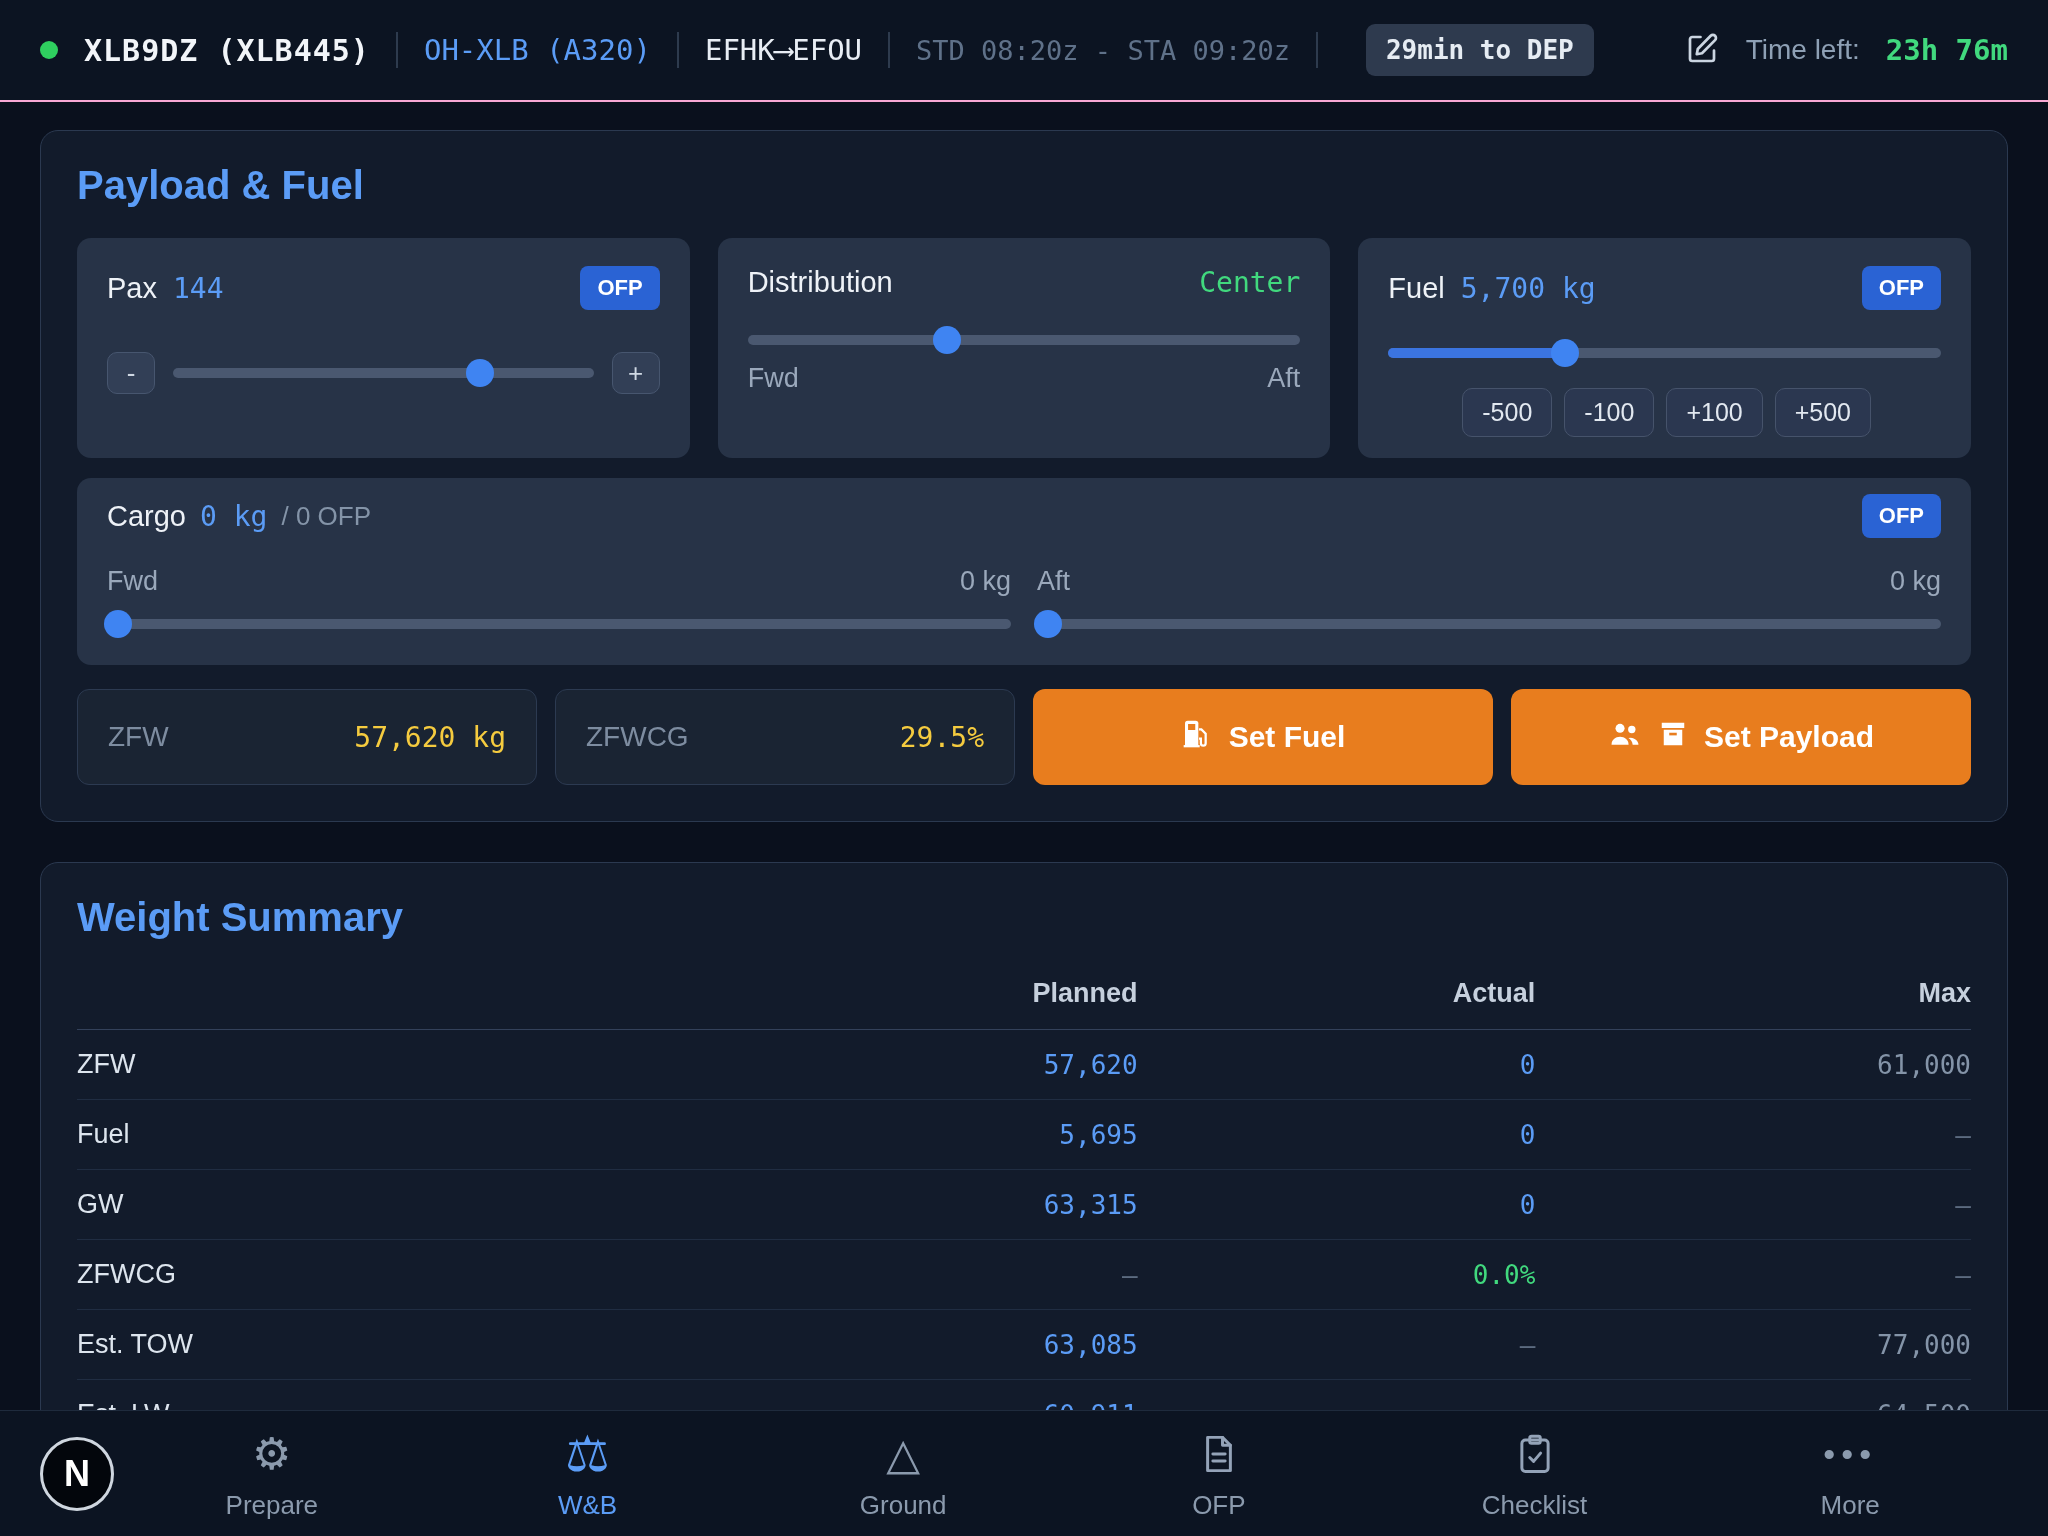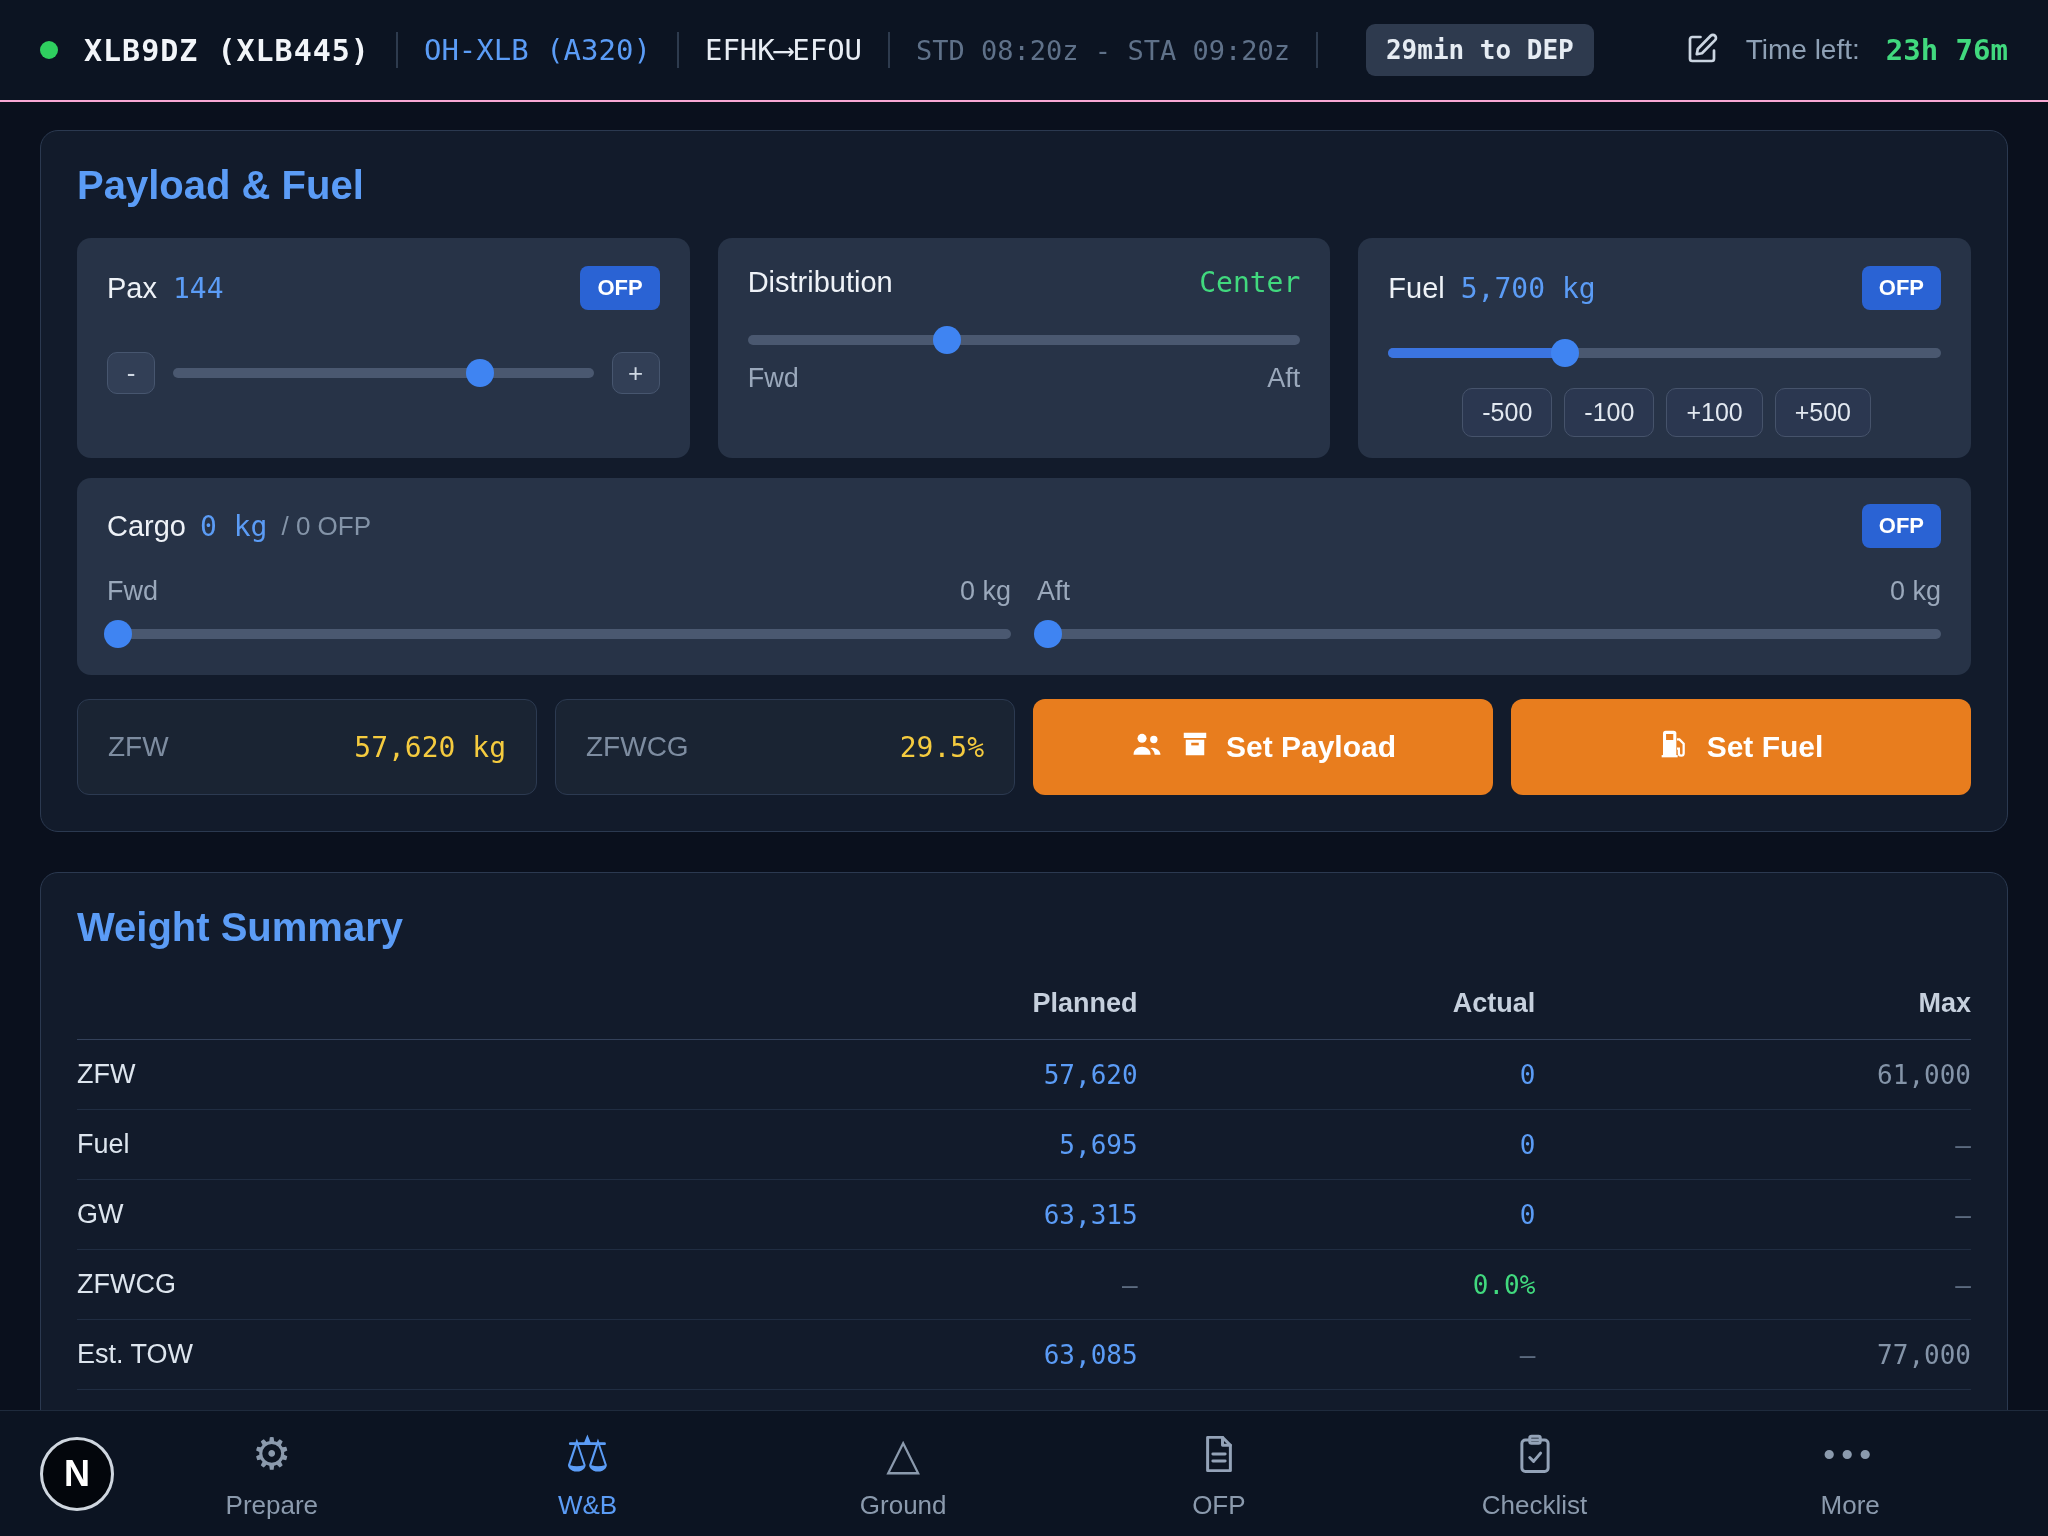--- a/index.html
+++ b/index.html
@@ -125,21 +125,21 @@
     font-size: 25px;
     padding: 9px 19px;
     cursor: pointer;
     font-family: "Liberation Sans", sans-serif;
   }
 
   
   .cargo-card {
     background: #273347;
     border-radius: 14px;
-    padding: 26px 30px 36px;
+    padding: 16px 30px 36px;
     margin-top: 20px;
   }
   .cargo-body { display: grid; grid-template-columns: 1fr 1fr; gap: 26px; margin-top: 28px; }
   .cargo-col .mini-row { display: flex; justify-content: space-between; }
   .cargo-col .mini-row span { font-size: 27px; color: #9aa8bb; }
   .cargo-col .slider { margin-top: 22px; }
 
   
   .action-row { display: grid; grid-template-columns: repeat(4, 1fr); gap: 18px; margin-top: 24px; }
   .stat-box {
@@ -344,47 +344,47 @@
       <div class="stat-box">
         <span class="stat-label">ZFW</span>
         <span class="stat-value mono">57,620 kg</span>
       </div>
       <div class="stat-box">
         <span class="stat-label">ZFWCG</span>
         <span class="stat-value mono">29.5%</span>
       </div>
       <button class="orange-btn">
         <span>
+          <svg viewBox="0 0 24 24" width="32" height="32">
+            <path d="M3 21V4a2 2 0 0 1 2-2h6a2 2 0 0 1 2 2v17z" fill="#fff"></path>
+            <rect x="5.3" y="4.5" width="5.4" height="4.5" fill="#e87d1e"></rect>
+            <path d="M13.5 8.5h1.8l3.2 3.2V19a1.8 1.8 0 0 1-3.6 0v-3.6h-1.4" fill="none" stroke="#fff" stroke-width="1.7"></path>
+            <rect x="2" y="20.3" width="12" height="1.7" fill="#fff"></rect>
+          </svg>
+        </span>
+        <span>Set Fuel</span>
+      </button>
+      <button class="orange-btn">
+        <span>
           <svg viewBox="0 0 24 24" width="34" height="34" fill="#fff">
             <circle cx="8.5" cy="8" r="3.2"></circle>
             <path d="M2.5 19.5c0-3.3 2.7-5.5 6-5.5s6 2.2 6 5.5z"></path>
             <circle cx="16.8" cy="8.8" r="2.6"></circle>
             <path d="M16 14.6c3.1.4 5.5 2.3 5.5 4.9h-4.1c-.2-1.9-1.3-3.6-3-4.6z"></path>
           </svg>
         </span>
         <span>
           <svg viewBox="0 0 24 24" width="30" height="30" fill="#fff">
             <path d="M3 3h18v4.2H3z"></path>
             <path d="M4.6 8.6h14.8V21H4.6z"></path>
             <rect x="9" y="11" width="6" height="2.1" fill="#e87d1e"></rect>
           </svg>
         </span>
         <span>Set Payload</span>
       </button>
-      <button class="orange-btn">
-        <span>
-          <svg viewBox="0 0 24 24" width="32" height="32">
-            <path d="M3 21V4a2 2 0 0 1 2-2h6a2 2 0 0 1 2 2v17z" fill="#fff"></path>
-            <rect x="5.3" y="4.5" width="5.4" height="4.5" fill="#e87d1e"></rect>
-            <path d="M13.5 8.5h1.8l3.2 3.2V19a1.8 1.8 0 0 1-3.6 0v-3.6h-1.4" fill="none" stroke="#fff" stroke-width="1.7"></path>
-            <rect x="2" y="20.3" width="12" height="1.7" fill="#fff"></rect>
-          </svg>
-        </span>
-        <span>Set Fuel</span>
-      </button>
     </div>
   </section>
 
   <section class="card">
     <h2>Weight Summary</h2>
     <table class="wtable">
       <colgroup>
           <col style="width:34%">
           <col style="width:22%">
           <col style="width:21%">

